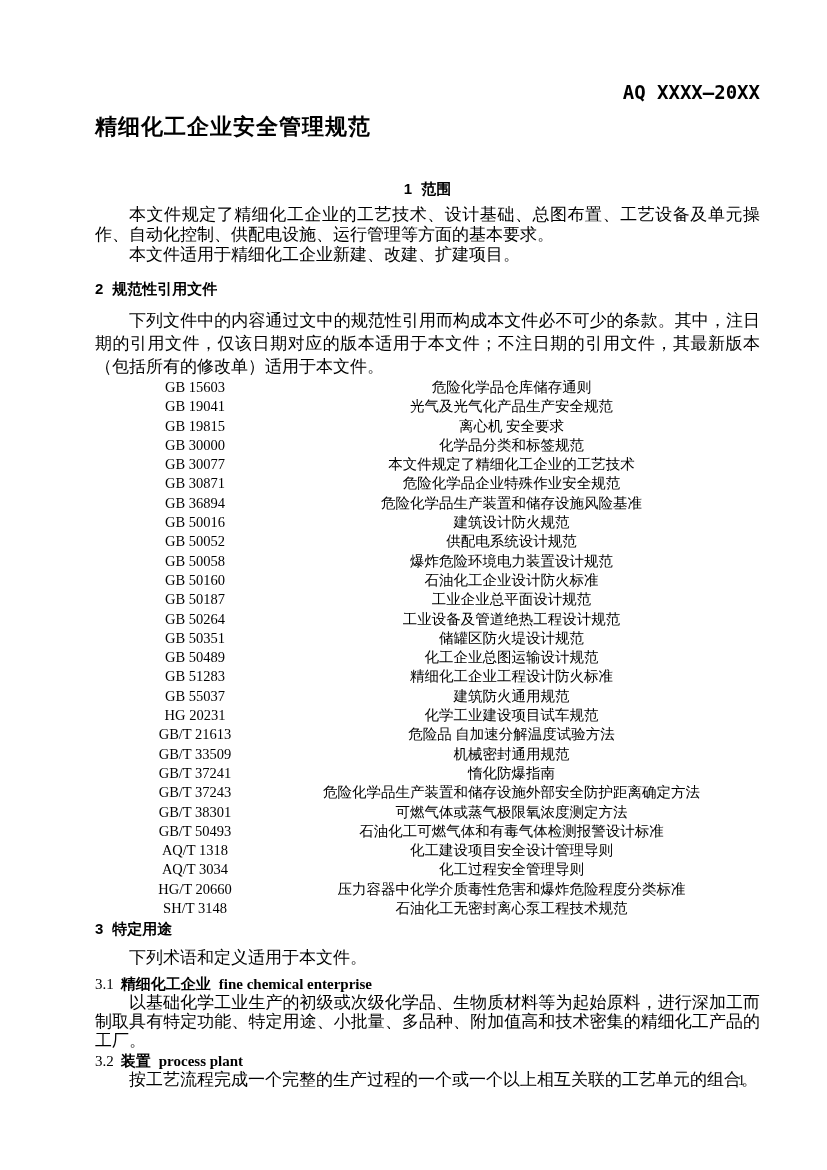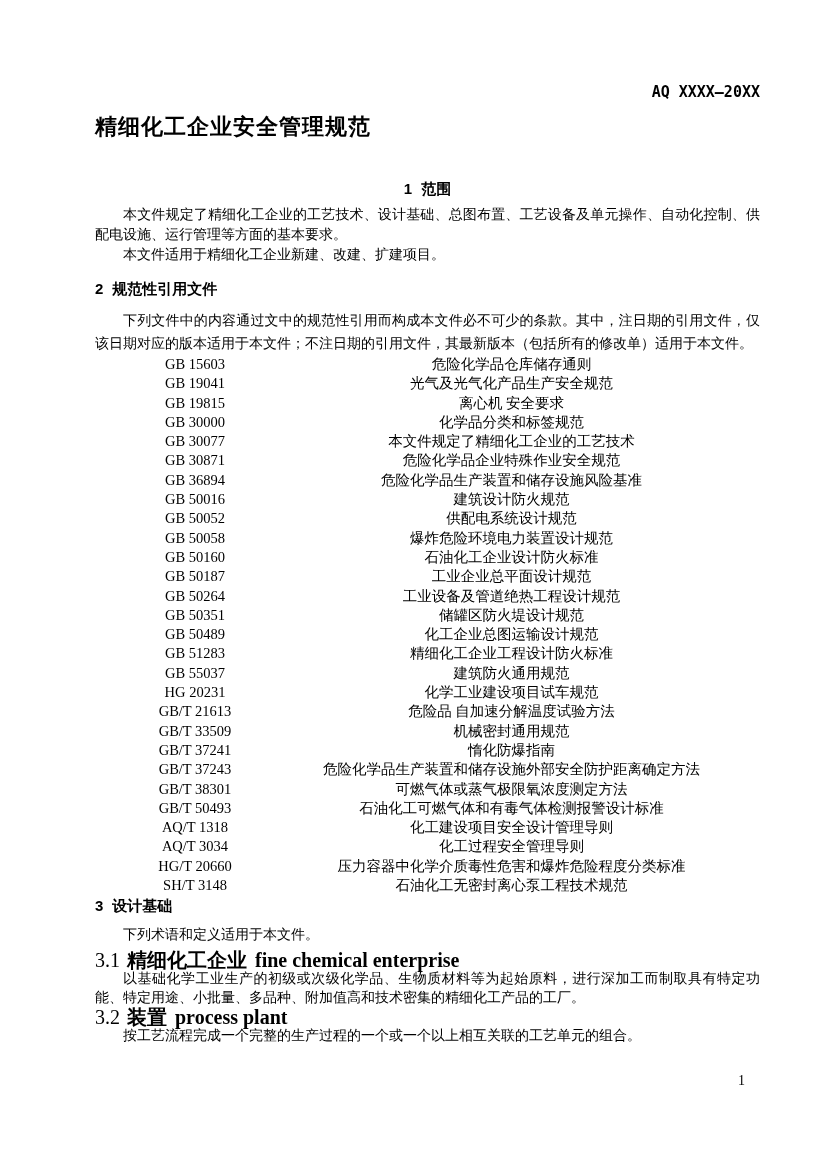--- a/index.html
+++ b/index.html
@@ -11,57 +11,57 @@
     position: relative; overflow: hidden;
   }
   .page {
     position: absolute; top: 0; left: 0;
     width: 827px; height: 1170px;
     padding: 84px 67px 0 95px;
   }
   .doc-code {
     text-align: right;
     font-family: "DejaVu Sans Mono", "Liberation Mono", monospace;
-    font-size: 15px; line-height: 16px; font-weight: 600;
+    font-size: 19px; line-height: 16px; font-weight: 600;
     letter-spacing: 0px;
   }
   .doc-title {
     margin-top: 13px;
     text-align: left;
     font-family: "Liberation Sans", "DejaVu Sans", sans-serif;
     font-weight: bold; font-size: 22px; line-height: 27px;
     letter-spacing: 1px;
   }
   .sec-heading {
     font-family: "Liberation Sans", "DejaVu Sans", sans-serif;
     font-weight: bold; font-size: 15px; line-height: 17px;
   }
   .sec-no { display: inline-block; margin-right: 9px; }
   .sec-1 { margin-top: 40px; text-align: center; }
   .sec-2 { margin-top: 15px; }
   .sec-3 { margin-top: 2px; }
   .para {
-    font-size: 14px; line-height: 20px;
+    font-size: 17px; line-height: 20px;
     text-align: justify; text-indent: 2em;
   }
   .para-s1 { margin-top: 8px; }
   .para-intro2 { margin-top: 12px; line-height: 23px; }
   .para-intro3 { margin-top: 11px; }
   .ref-list { margin-top: 0; }
   .ref-row {
     display: flex; padding-left: 32px;
     font-size: 14.5px; line-height: 19.3px;
     white-space: nowrap;
     text-align: center;
   }
   .ref-code { width: 136px; flex: none; }
   .ref-title { flex: 1; }
   .term-heading {
     margin-top: 7px;
-    font-size: 20px; line-height: 17px;
+    font-size: 15px; line-height: 17px;
   }
   .term-heading.second { margin-top: 2px; }
   .term-no {
     font-family: "Liberation Serif", "DejaVu Serif", serif;
     font-weight: normal; margin-right: 7px;
   }
   .term-cn {
     font-family: "Liberation Sans", "DejaVu Sans", sans-serif;
     font-weight: bold; margin-right: 8px;
   }
@@ -234,21 +234,21 @@
         <span class="ref-title">压力容器中化学介质毒性危害和爆炸危险程度分类标准</span>
       </div>
 
       <div class="ref-row">
         <span class="ref-code">SH/T 3148</span>
         <span class="ref-title">石油化工无密封离心泵工程技术规范</span>
       </div>
     </div>
 
   <div class="sec-heading sec-3">
-    <span class="sec-no">3</span><span>设计基础</span>
+    <span class="sec-no">3</span><span>特定用途</span>
   </div>
 
   <p class="para para-intro3">下列术语和定义适用于本文件。</p>
 
   <div class="terms">
 
       <div class="term-block">
         <div class="term-heading">
           <span class="term-no">3.1</span><span class="term-cn">精细化工企业</span><span class="term-en">fine chemical enterprise</span>
         </div>

